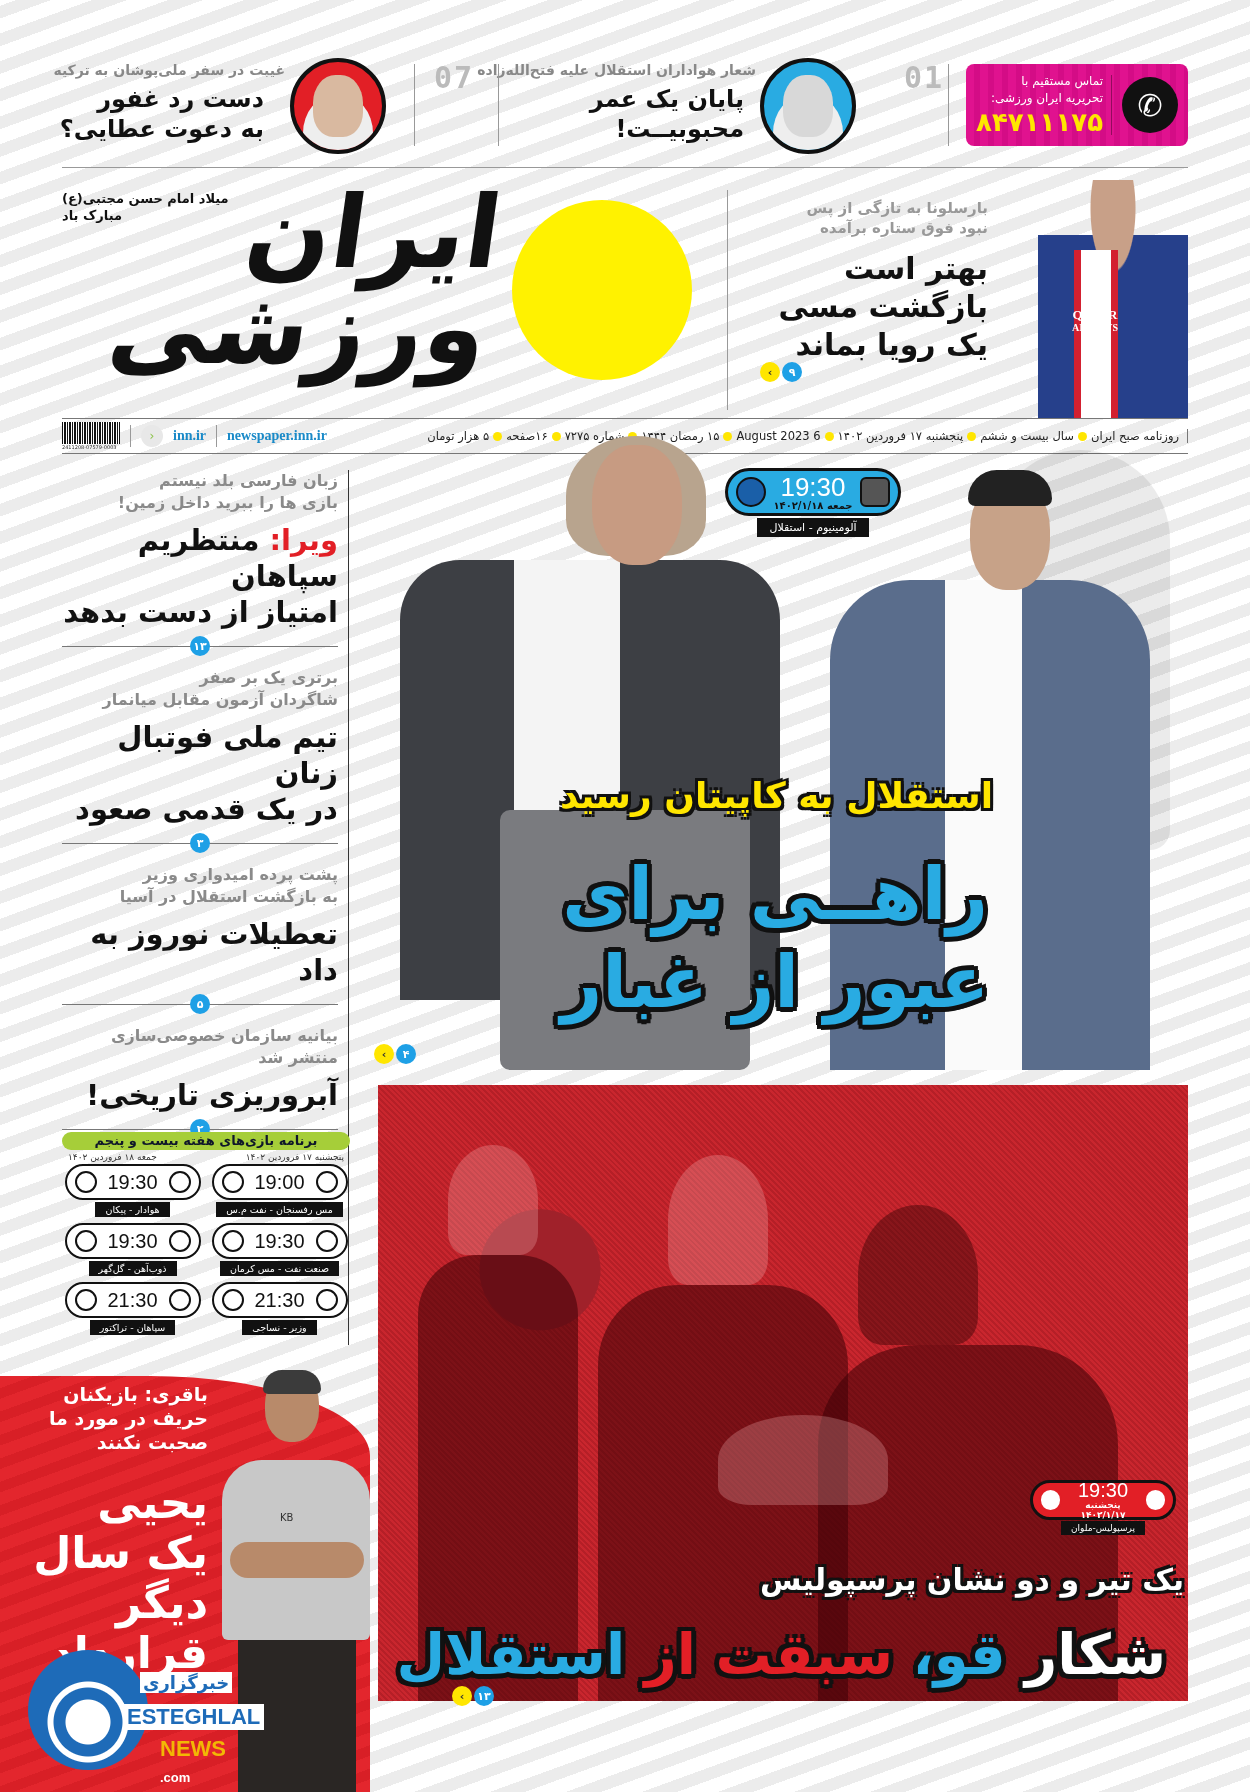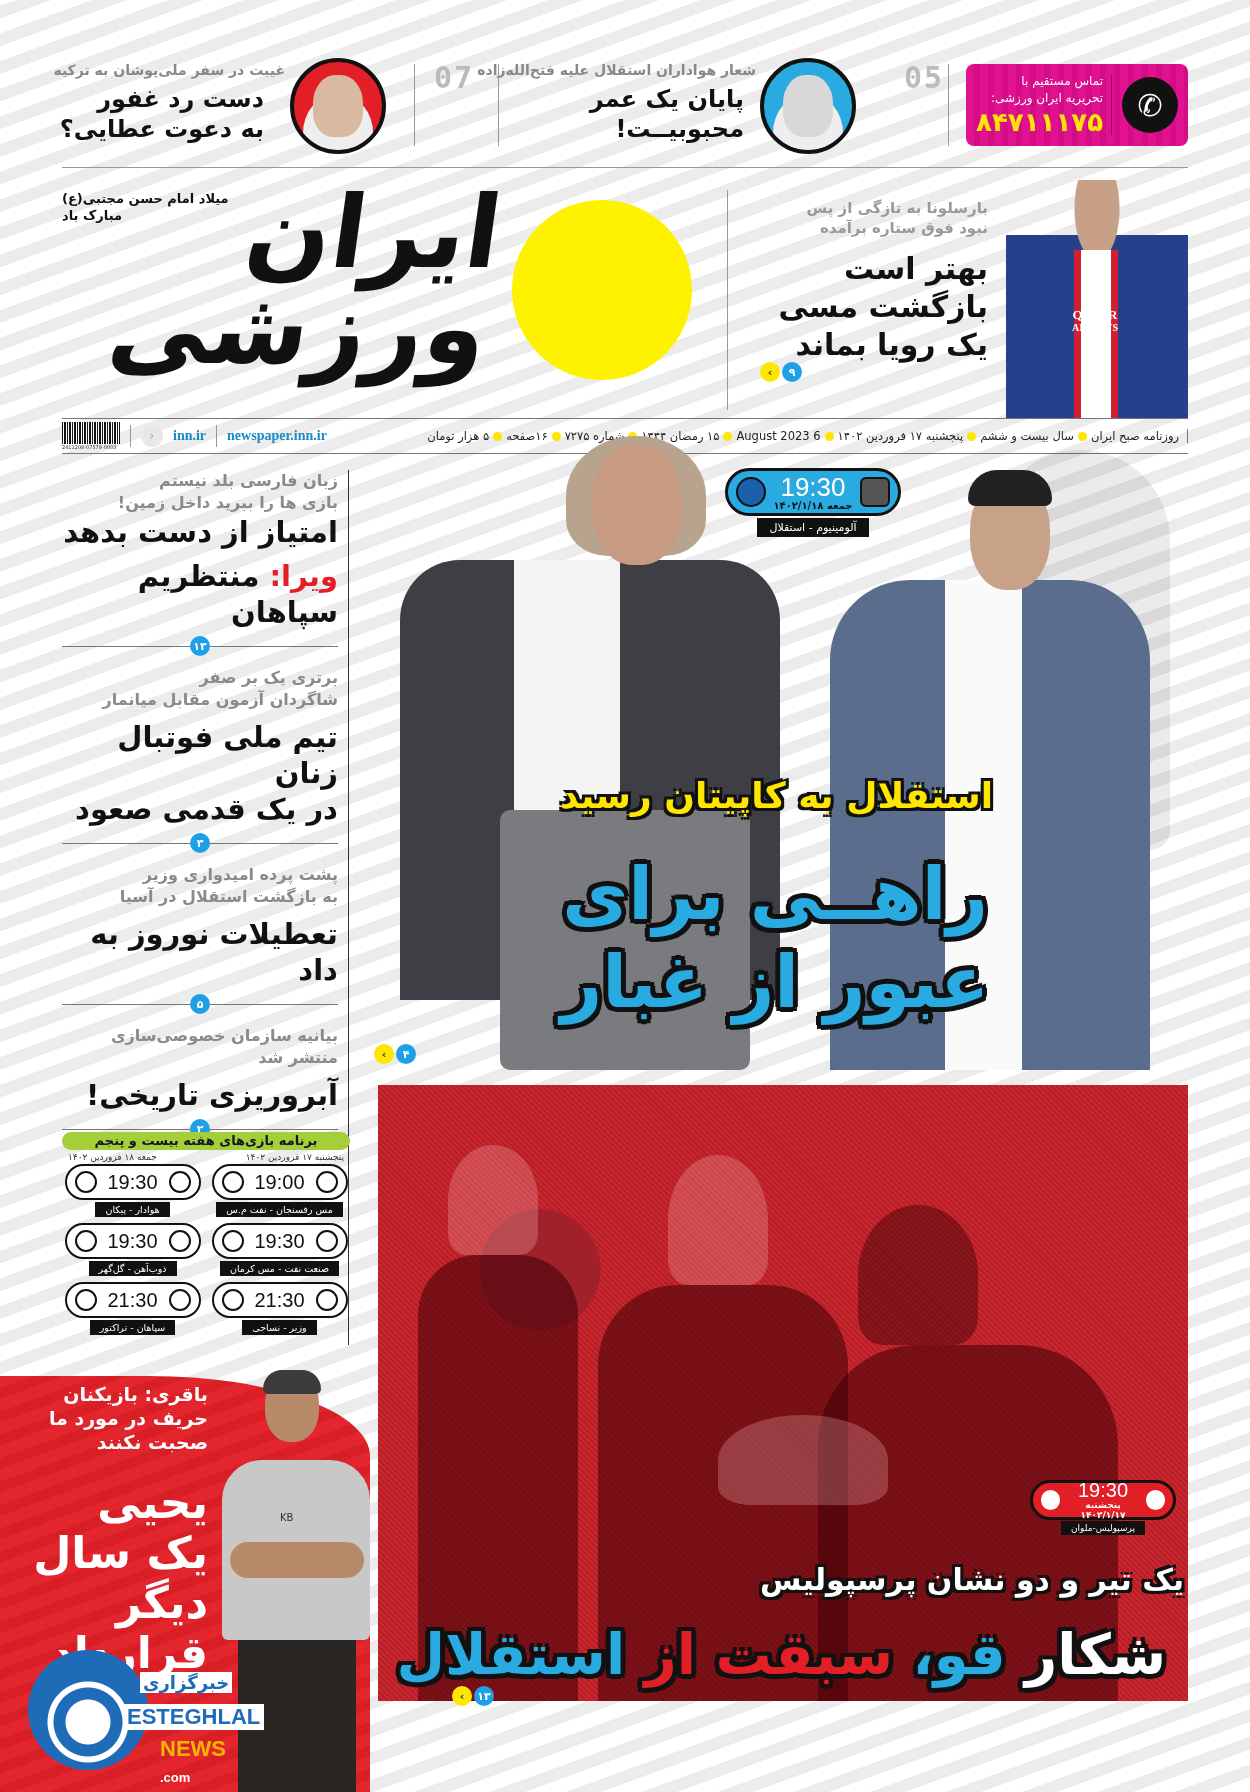--- a/index.html
+++ b/index.html
@@ -41,21 +41,21 @@
   
   .logo {
     left: 62px; top: 185px; width: 430px; height: 215px;
     font-size: 100px; font-weight: 900; line-height: 96px; color: #111; text-align: left;
     font-family: "DejaVu Sans", sans-serif; letter-spacing: -4px; transform: skewX(-8deg);
   }
   .yellow-sun { left: 512px; top: 200px; width: 180px; height: 180px; border-radius: 50%; background: #fff200; }
   .greeting { left: 62px; top: 190px; font-size: 13px; font-weight: bold; color: #111; text-align: left; direction: rtl; line-height: 17px; }
   .messi-box { left: 734px; top: 180px; width: 454px; height: 238px; }
   .messi-img {
-    position: absolute; right: 0; top: 0; width: 182px; height: 238px;
+    position: absolute; right: 0; top: 0; width: 150px; height: 238px;
     background: radial-gradient(ellipse at 50% 12%, #c8a088 0 22px, transparent 23px),
                 linear-gradient(180deg, transparent 0 55px, #26408b 55px 100%);
     border-radius: 40px 40px 0 0;
   }
   .messi-stripe { position:absolute; right: 70px; top: 70px; width: 44px; height: 168px; background: linear-gradient(90deg,#d32030 0 7px,#fff 7px 37px,#d32030 37px); }
   .messi-sponsor { position:absolute; right: 48px; top: 128px; width: 90px; color:#fff; font-size: 13px; font-weight:bold; text-align:center; direction:ltr; line-height: 13px; font-family: "Liberation Serif", serif;}
   .badge-row { display: flex; gap: 2px; direction: ltr; }
   .badge { width: 20px; height: 20px; border-radius: 50%; font-size: 11px; font-weight: bold; display: flex; align-items: center; justify-content: center; }
   .badge.y { background: #ffe600; color: #333; }
   .badge.b { background: #1ea0e6; color: #fff; }
@@ -152,21 +152,21 @@
   <div class="phone-circle">✆</div>
   <div class="phone-sep"></div>
   <div>
     <div class="phone-text">تماس مستقیم با</div>
     <div class="phone-text">تحریریه ایران ورزشی:</div>
     <div class="phone-num">۸۴۷۱۱۱۷۵</div>
   </div>
 </div>
 
 <div class="abs vline" style="left:948px;top:64px;height:82px;"></div>
-<div class="abs pg-num" style="left:904px;top:60px;">05</div>
+<div class="abs pg-num" style="left:904px;top:60px;">01</div>
 
 <div class="abs teaser-avatar" style="left:760px;top:58px;background:#29abe2;">
   <div class="avatar-face" style="background:#d8d8d8;"></div>
 </div>
 <div class="abs kicker" style="right:494px;top:62px;">شعار هواداران استقلال علیه فتح‌الله‌زاده</div>
 <div class="abs head-black" style="right:506px;top:84px;">
   <div>پایان یک عمر</div>
   <div>محبوبیــت!</div>
 </div>
 <div class="abs vline" style="left:498px;top:64px;height:82px;"></div>
@@ -251,22 +251,22 @@
     <div style="width:1px;height:22px;background:#999;"></div>
     <span class="url">newspaper.inn.ir</span>
   </div>
 </div>
 
 <div class="abs vrule"></div>
 <div class="abs side">
   <div class="side-item">
     <div class="side-kicker">زبان فارسی بلد نیستم</div>
     <div class="side-kicker">بازی ها را ببرید داخل زمین!</div>
+    <div class="side-head"><span class="red">ویرا:</span> <span>منتظریم سپاهان</span></div>
     <div class="side-head" style="margin-top:0;">امتیاز از دست بدهد</div>
-    <div class="side-head"><span class="red">ویرا:</span> <span>منتظریم سپاهان</span></div>
   </div>
   <div class="side-sep">
       <span class="badge b">۱۳</span>
     </div>
 
   <div class="side-item">
     <div class="side-kicker">برتری یک بر صفر</div>
     <div class="side-kicker">شاگردان آزمون مقابل میانمار</div>
     <div class="side-head">تیم ملی فوتبال زنان</div>
     <div class="side-head" style="margin-top:0;">در یک قدمی صعود</div>

